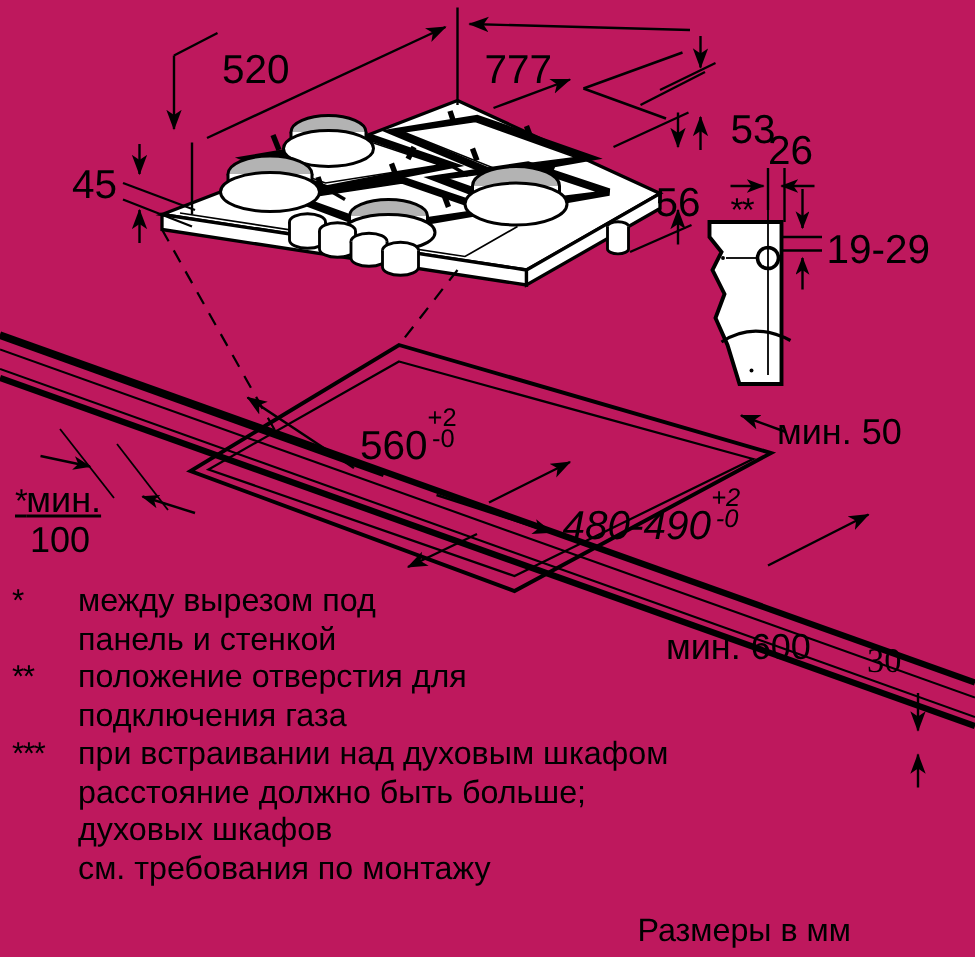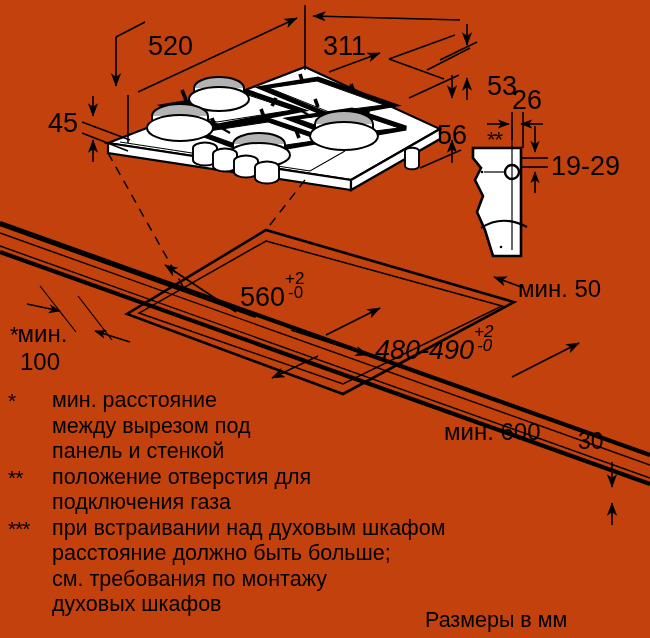--- a/index.html
+++ b/index.html
@@ -7,21 +7,21 @@
     padding: 0;
     background: #ffffff;
   }
   body {
     font-family: "Liberation Sans", sans-serif;
   }
   #page {
     position: relative;
     width: 650px;
     height: 638px;
-    background: #c2410c;
+    background: #be185d;
     overflow: hidden;
   }
   #diagram-svg {
     position: absolute;
     left: 0;
     top: 0;
     width: 650px;
     height: 638px;
   }
   .dim-label {
@@ -321,21 +321,21 @@
       <g stroke="#000" stroke-width="1.6">
         <line x1="612" y1="462" x2="612" y2="487" marker-end="url(#arr)"></line>
         <line x1="612" y1="525" x2="612" y2="503" marker-end="url(#arr)"></line>
       </g>
 
     </g>
   </svg>
 
   <div class="dim-label d-big" style="left:148px; top:33px;">520</div>
 
-  <div class="dim-label d-big" style="left:323px; top:33px;">311</div>
+  <div class="dim-label d-big" style="left:323px; top:33px;">777</div>
 
   <div class="dim-label d-big" style="left:48px; top:110px;">45</div>
 
   <div class="dim-label d-big" style="left:487px; top:33px;margin-top:40px;">53</div>
 
   <div class="dim-label d-big" style="left:437px; top:122px;">56</div>
 
   <div class="dim-label d-big" style="left:512px; top:87px;">26</div>
 
   <div class="dim-label ast" style="left:487px; top:129px;">**</div>
@@ -344,60 +344,59 @@
 
   <div class="dim-label d-big" style="left:240px; top:279px;">
     <span>560</span><span class="tol"><span class="plus">+2</span><span class="minus">-0</span></span>
   </div>
 
   <div class="dim-label d-big" style="left:375px; top:332px;font-style:italic;">
     <span>480-490</span><span class="tol"><span class="plus">+2</span><span class="minus">-0</span></span>
   </div>
 
   <div class="dim-label" style="left:10px; top:320px;">
-    <div style="font-size:24px; line-height:27px;">
+    <div style="font-size:24px; line-height:27px;text-decoration:underline;">
       <span class="ast">*</span><span>мин.</span>
     </div>
     <div style="font-size:24px; line-height:27px; padding-left:10px;">100</div>
   </div>
 
   <div class="dim-label d-med" style="left:518px; top:277px;">мин. 50</div>
 
   <div class="dim-label d-med" style="left:444px; top:379px;margin-top:41px;">мин. 600</div>
 
   <div class="dim-label" style="left:531px; top:428px;">
-    <div style="font-size:23px; line-height:26px; padding-left:47px;">30</div>
+    <div style="font-size:23px; line-height:26px; padding-left:47px;font-family:Liberation Serif, serif;">30</div>
   </div>
 
   <div id="legend">
 
     <div class="legend-row">
       <div class="legend-mark">*</div>
       <div class="legend-lines">
-        <div class="legend-line">мин. расстояние</div>
         <div class="legend-line">между вырезом под</div>
         <div class="legend-line">панель и стенкой</div>
       </div>
     </div>
 
     <div class="legend-row">
       <div class="legend-mark">**</div>
       <div class="legend-lines">
         <div class="legend-line">положение отверстия для</div>
         <div class="legend-line">подключения газа</div>
       </div>
     </div>
 
     <div class="legend-row">
       <div class="legend-mark">***</div>
       <div class="legend-lines">
         <div class="legend-line">при встраивании над духовым шкафом</div>
         <div class="legend-line">расстояние должно быть больше;</div>
+        <div class="legend-line">духовых шкафов</div>
         <div class="legend-line">см. требования по монтажу</div>
-        <div class="legend-line">духовых шкафов</div>
       </div>
     </div>
 
   </div>
 
   <div id="units-note">Размеры в мм</div>
 
 </div>
 
 </body></html>

